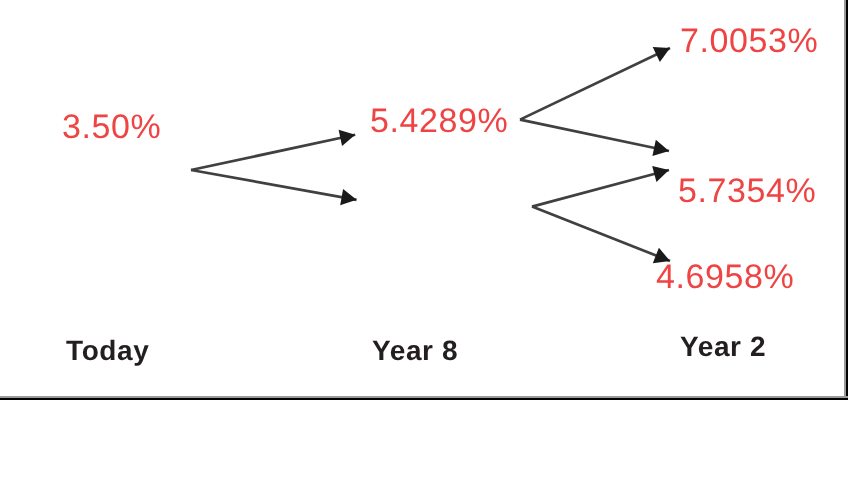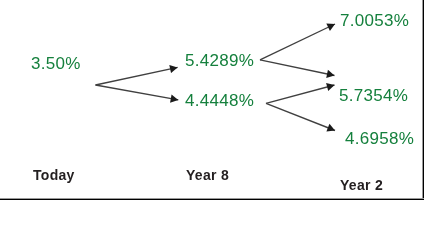--- a/index.html
+++ b/index.html
@@ -4,21 +4,21 @@
 <style>
   html, body { margin:0; padding:0; background:#ffffff; }
   body { width:424px; height:200px; overflow:hidden;
          font-family:"Liberation Sans", sans-serif; }
   #frame { position:relative; width:424px; height:200px; background:#ffffff; }
   #border-right { position:absolute; left:422px; top:0; width:2px; height:200px;
                   background:linear-gradient(to right,#9a9a9a 0,#9a9a9a 1px,#000 1px,#000 2px); }
   #border-bottom { position:absolute; left:0; top:198px; width:424px; height:2px;
                    background:linear-gradient(to bottom,#9a9a9a 0,#9a9a9a 1px,#000 1px,#000 2px); }
   svg.tree { position:absolute; left:0; top:0; width:424px; height:200px; }
-  .rate { position:absolute; font-size:17px; color:#15803d; white-space:nowrap; letter-spacing:0.3px; }
+  .rate { position:absolute; font-size:17px; color:#ef4444; white-space:nowrap; letter-spacing:0.3px; }
   .period { position:absolute; font-size:14px; font-weight:bold; color:#231f20; white-space:nowrap; letter-spacing:0.3px; }
 </style>
 </head>
 <body>
 
 <div id="frame">
 
   <svg class="tree" viewBox="0 0 424 200">
     <defs>
       <marker id="ah" markerWidth="9" markerHeight="9" refX="8.2" refY="4.5" orient="auto" markerUnits="userSpaceOnUse">
@@ -30,24 +30,23 @@
       <line class="edge" marker-end="url(#ah)" x1="95.5" y1="85" x2="178.3" y2="99.9" stroke="#404040" stroke-width="1.35"></line>
       <line class="edge" marker-end="url(#ah)" x1="260" y1="59.8" x2="335" y2="24" stroke="#404040" stroke-width="1.35"></line>
       <line class="edge" marker-end="url(#ah)" x1="260" y1="59.8" x2="334.5" y2="75.5" stroke="#404040" stroke-width="1.35"></line>
       <line class="edge" marker-end="url(#ah)" x1="266" y1="103.3" x2="334.5" y2="85" stroke="#404040" stroke-width="1.35"></line>
       <line class="edge" marker-end="url(#ah)" x1="266" y1="103.3" x2="335" y2="130.5" stroke="#404040" stroke-width="1.35"></line>
     </g>
   </svg>
 
   <div class="rate" style="left: 31px; top: 54px;">3.50%</div>
   <div class="rate" style="left: 185px; top: 51px;">5.4289%</div>
-  <div class="rate" style="left: 185px; top: 90.5px;">4.4448%</div>
   <div class="rate" style="left: 340px; top: 11px;">7.0053%</div>
   <div class="rate" style="left: 339px; top: 70px; margin-top: 16px;">5.7354%</div>
-  <div class="rate" style="left: 345px; top: 129px;">4.6958%</div>
+  <div class="rate" style="left: 328px; top: 129px;">4.6958%</div>
 
   <div class="period" style="left: 33px; top: 167px;">Today</div>
   <div class="period" style="left: 186px; top: 167px;">Year 8</div>
-  <div class="period" style="left: 340px; top: 177px;">Year 2</div>
+  <div class="period" style="left: 340px; top: 165px;">Year 2</div>
 
   <div id="border-right"></div>
   <div id="border-bottom"></div>
 </div>
 
 </body></html>

